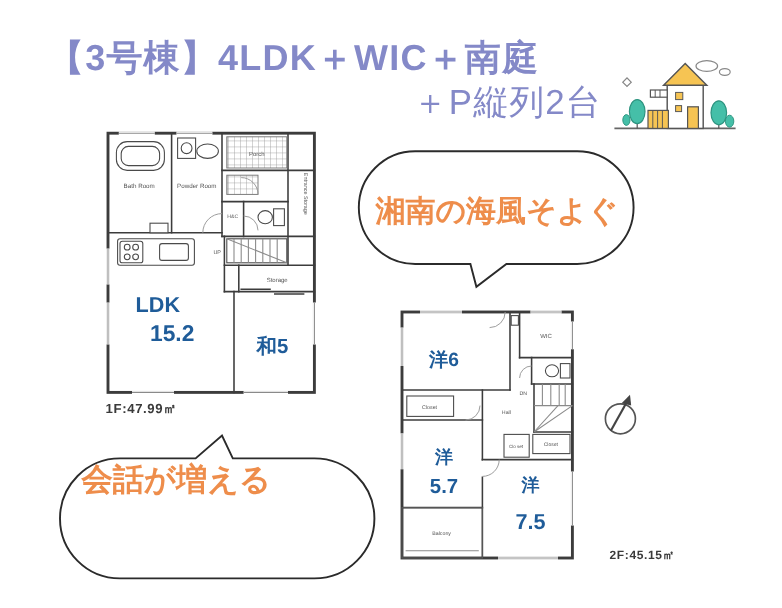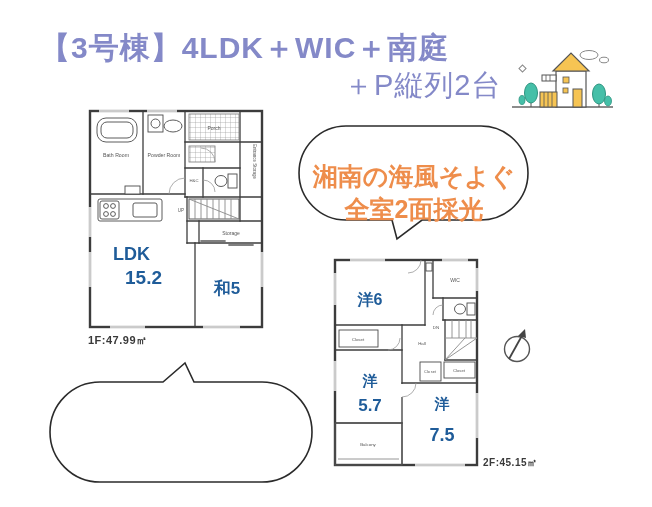--- a/index.html
+++ b/index.html
@@ -3,21 +3,21 @@
 <meta charset="utf-8">
 <style>
   html,body{margin:0;padding:0;background:#fff;}
   .canvas{position:relative;width:652px;height:500px;background:#fff;overflow:hidden;
           font-family:"Liberation Sans",sans-serif;}
   .abs{position:absolute;}
   .title1{left:40px;top:28px;font-size:30px;font-weight:800;color:var(--title,#8489c8);letter-spacing:1px;}
   .title2{left:344px;top:66px;font-size:29px;font-weight:400;color:var(--title,#8489c8);letter-spacing:1px;}
   .area-label{color:#3a3a3a;font-weight:bold;letter-spacing:0.5px;}
   .area1{left:88px;top:333px;font-size:11px;text-align:center;}
-  .area2{left:483px;top:456px;font-size:10px;}
+  .area2{left:508px;top:456px;font-size:10px;}
   .btext{color:var(--orange,#ee8d4b);font-weight:800;line-height:1.32;}
   .btext-top{left:312px;top:136px;width:204px;text-align:center;font-size:25px;margin-top:24px;}
   .btext-bottom{left:68px;top:382px;font-size:26px;}
   .btext-bottom .l2{padding-left:34px;}
   
   .wall{stroke:var(--line,#3c3c3c);stroke-width:1.3;fill:none;stroke-linecap:square;}
   .wall-outer{stroke:var(--line,#3c3c3c);stroke-width:2.4;fill:#fff;}
   .fix{stroke:#4a4a4a;stroke-width:0.9;fill:#fff;}
   .arc{stroke:#999;stroke-width:0.8;fill:none;}
   .wincover{stroke:#fff;stroke-width:3;}
@@ -153,27 +153,27 @@
       <text x="142" y="192" font-size="17" text-anchor="middle" class="room-big">和5</text>
     </g>
   </svg>
   <div class="abs area-label area1">1F:47.99㎡</div>
 
   <svg class="abs" style="left:296px;top:123px;" width="236" height="120" viewBox="0 0 236 120">
     <path class="bubble-path" d="M 50,3 H 185 A 47,47 0 0 1 185,97 H 126 L 101,116 L 96,97 H 50 A 47,47 0 0 1 50,3 Z"></path>
   </svg>
   <div class="abs btext btext-top">
     <div>湘南の海風そよぐ</div>
-    <div>全室2面採光</div>
   </div>
 
   <svg class="abs" style="left:48px;top:360px;" width="266" height="124" viewBox="0 0 266 124">
     <path class="bubble-path" d="M 52,22 H 115 L 137,3 L 146,22 H 214 A 50,50 0 0 1 214,122 H 52 A 50,50 0 0 1 52,22 Z"></path>
   </svg>
   <div class="abs btext btext-bottom">
+    <div class="l1">会話が増える</div>
   </div>
 
   <svg class="abs" style="left:330px;top:243px;" width="155" height="230" viewBox="0 0 155 230">
     <rect x="5" y="17" width="142" height="205" class="wall-outer"></rect>
     <g>
       <line x1="95" y1="17" x2="95" y2="82" class="wall"></line>
       <line x1="5" y1="82" x2="95" y2="82" class="wall"></line>
       <line x1="103" y1="17" x2="103" y2="55" class="wall"></line>
       <line x1="103" y1="55" x2="147" y2="55" class="wall"></line>
       <line x1="113" y1="55" x2="113" y2="77" class="wall"></line>

